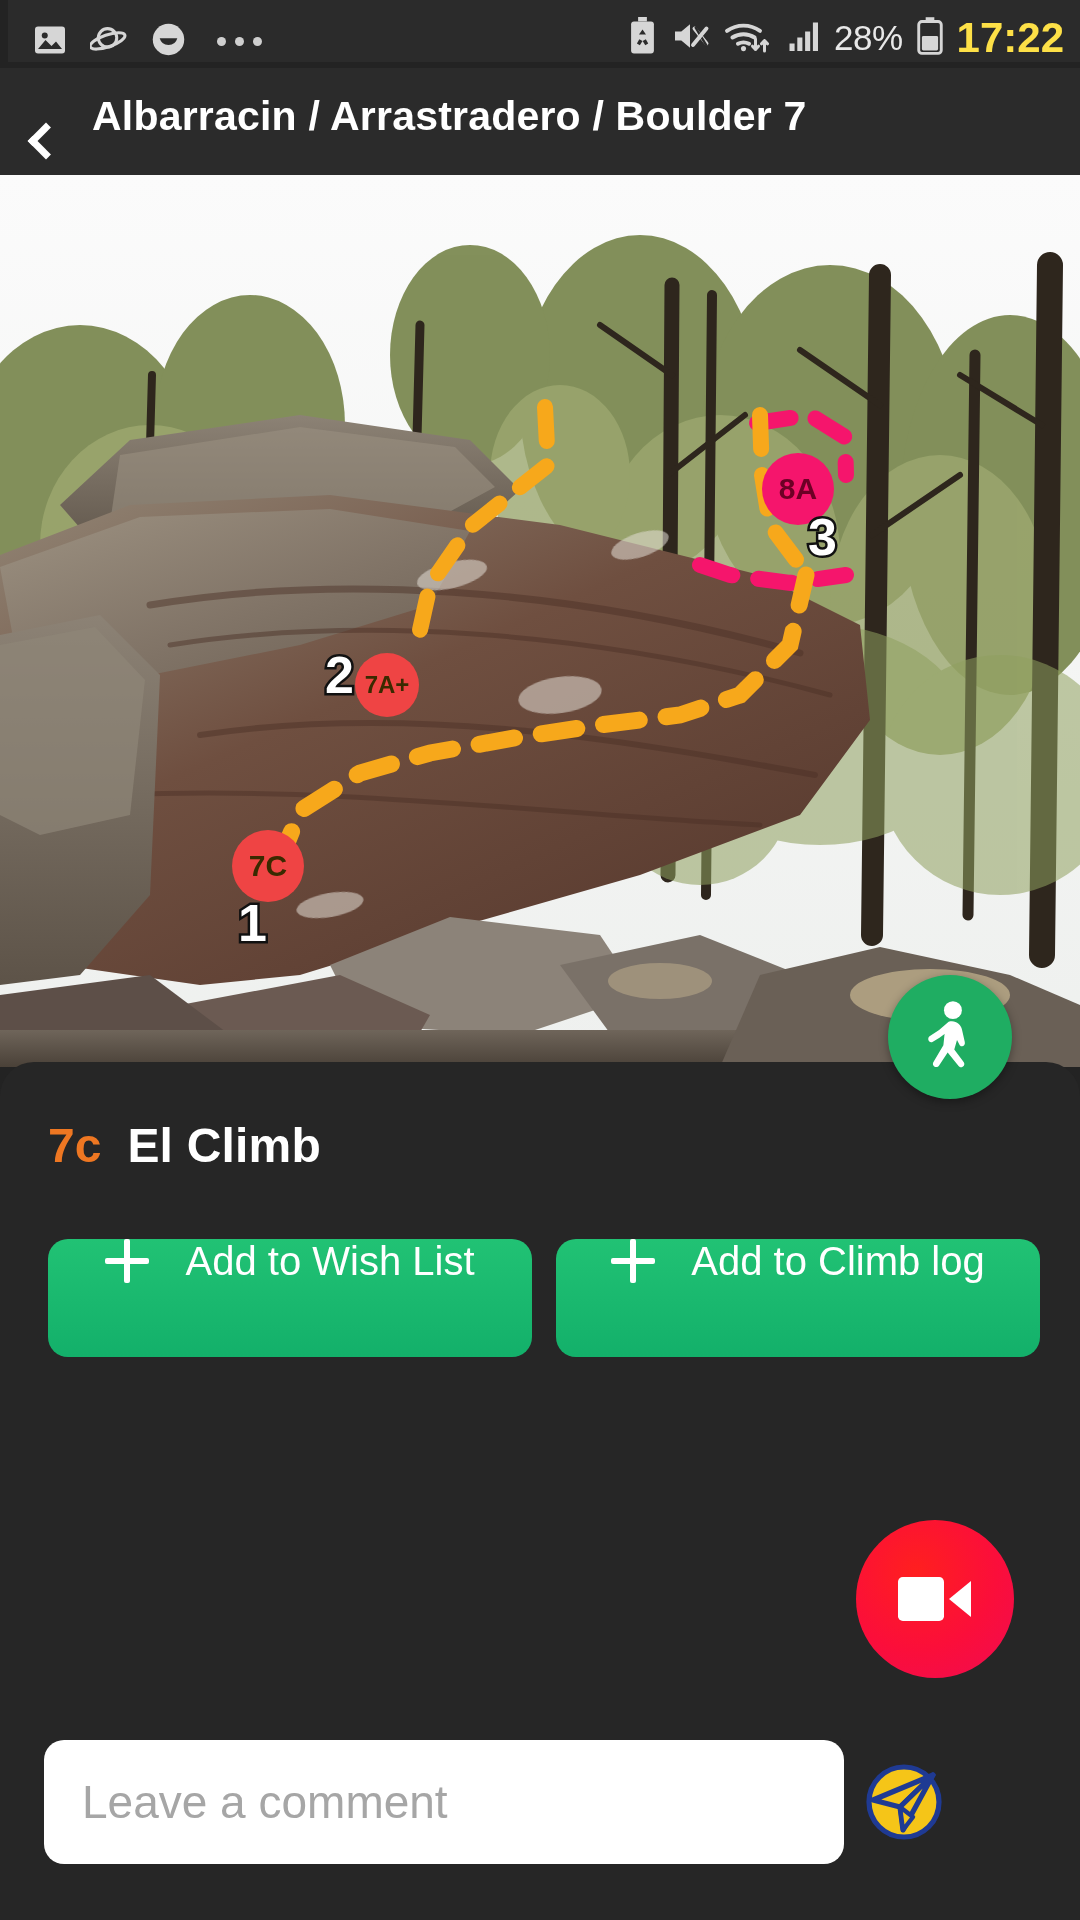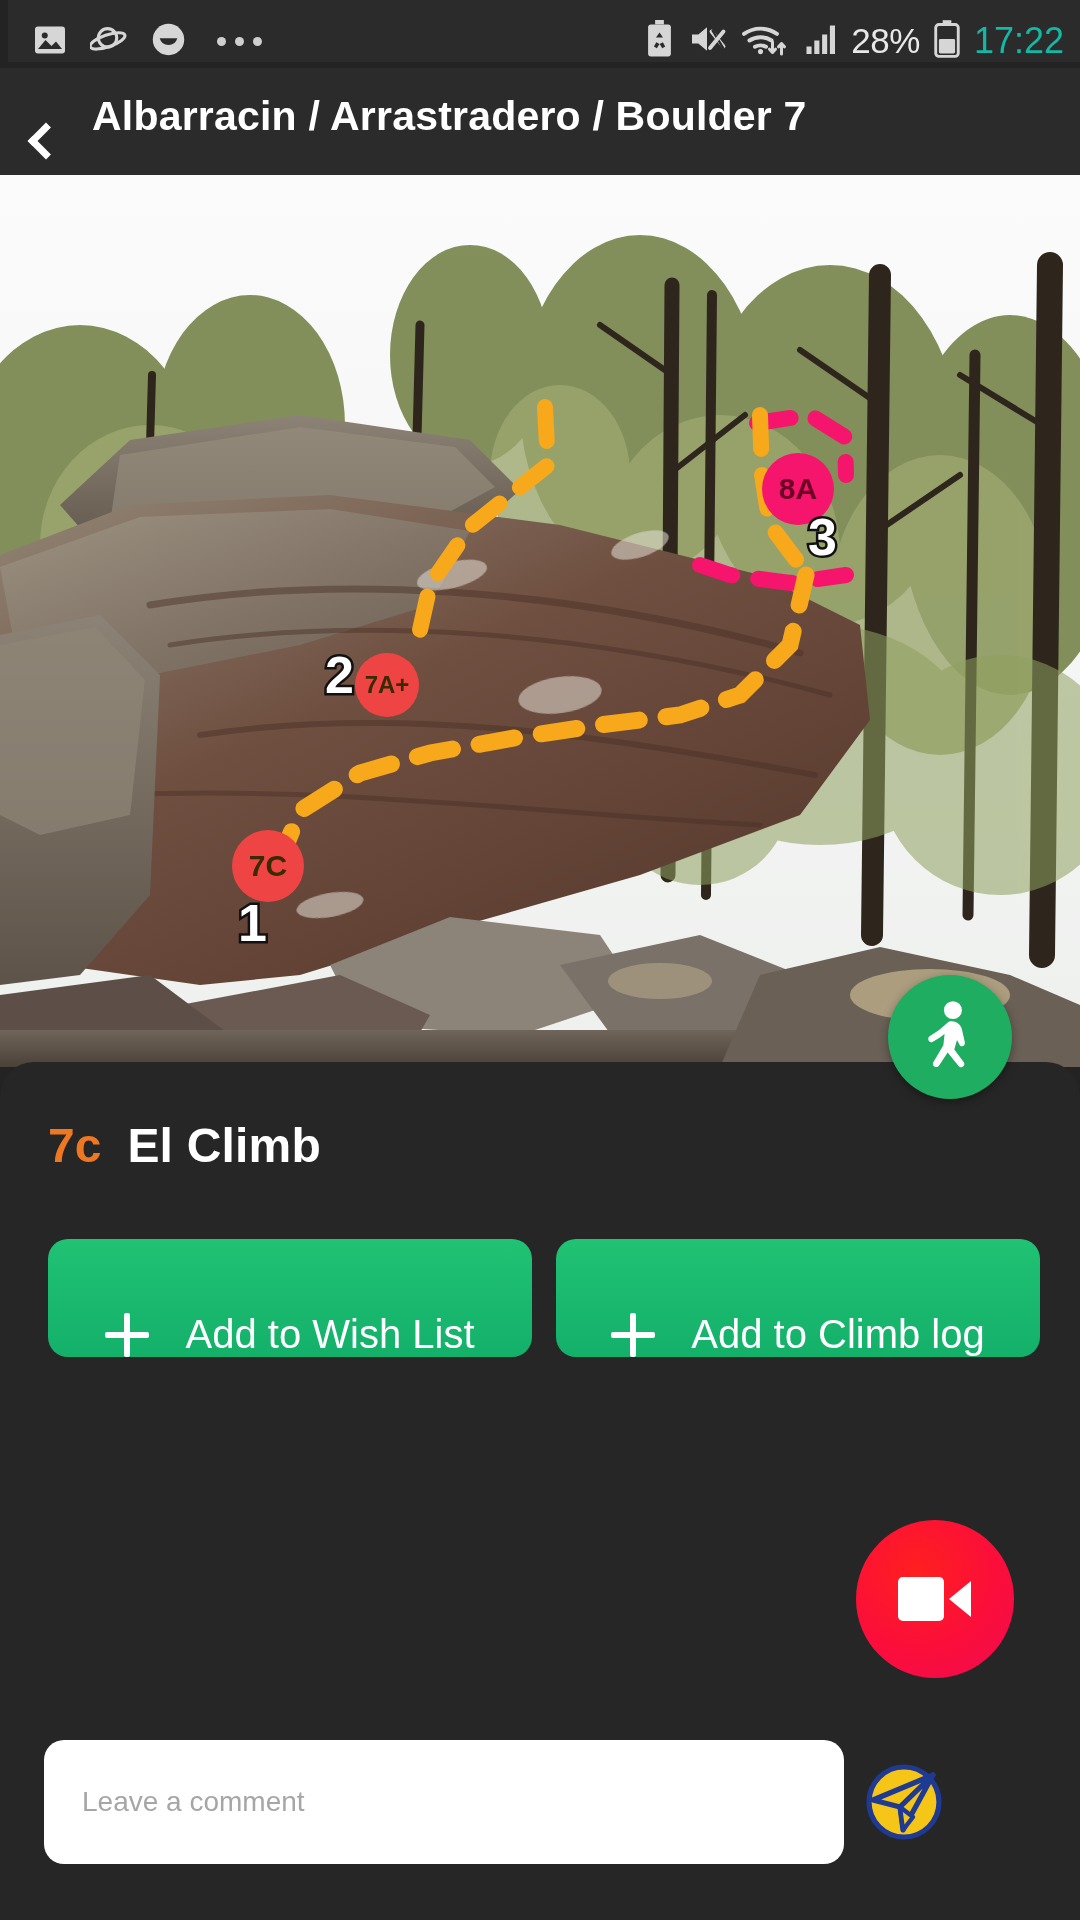--- a/index.html
+++ b/index.html
@@ -16,21 +16,21 @@
     position:absolute; top:0; left:8px; width:1080px; height:62px;
     background:#2b2b2b; display:flex; align-items:flex-end;
     padding:0 24px; color:#d6d6d6;
   }
   .sb-left{ display:flex; align-items:center; gap:22px; }
   .sb-right{ margin-left:auto; display:flex; align-items:center; gap:14px; }
   .sb-ico{ display:block; }
   .sb-dots{ display:flex; gap:9px; align-items:center; margin-left:8px;}
   .sb-dots i{ width:9px;height:9px;border-radius:50%;background:#cfcfcf;display:block;}
   .sb-batt-pct{ font-size:35px; font-weight:400; color:#e8e8e8; letter-spacing:-0.5px;}
-  .sb-clock{ font-size:36px; font-weight:400; color:#14b8a6; letter-spacing:0px;}
+  .sb-clock{ font-size:42px; font-weight:700; color:#fde047; letter-spacing:0px;}
 
   
   .appbar{
     position:absolute; top:68px; left:0; width:1080px; height:113px;
     background:#2b2b2b; display:flex; align-items:flex-start; padding-top:12px;
   }
   .back-btn{
     width:92px; height:100px; display:flex; align-items:center; justify-content:center;
     flex:0 0 92px; padding-top:22px;
   }
@@ -80,21 +80,21 @@
   .route-head{
     display:flex; align-items:baseline; gap:26px; padding:56px 0 0 48px;
   }
   .route-grade{ color:#EE7722; font-size:48px; font-weight:bold; }
   .route-name{ color:#ffffff; font-size:48px; font-weight:bold; letter-spacing:0.2px;}
 
   .actions{ display:flex; gap:24px; padding:66px 40px 0 48px; }
   .act-btn{
     flex:1; height:118px; border-radius:20px;
     background:linear-gradient(180deg,#21C274 0%,#13B06A 100%);
-    display:flex; align-items:flex-end; justify-content:center; gap:36px;
+    display:flex; align-items:flex-start; justify-content:center; gap:36px;
     color:#ffffff; font-size:40px; border:none; cursor:pointer;
   }
   .plus{
     position:relative; width:44px; height:44px; flex:0 0 44px;
   }
   .plus:before,.plus:after{
     content:""; position:absolute; background:#ffffff; border-radius:2px;
   }
   .plus:before{ left:0; top:19px; width:44px; height:6px; }
   .plus:after{ top:0; left:19px; width:6px; height:44px; }
@@ -105,21 +105,21 @@
     background:radial-gradient(circle at 38% 32%, #FF1F1F 0%, #FB0E3A 55%, #EF0B52 100%);
     display:flex; align-items:center; justify-content:center; z-index:7;
   }
 
   .comment-bar{
     position:absolute; left:44px; top:1740px; width:800px; height:124px;
     background:#ffffff; border-radius:20px; display:flex; align-items:center;
     padding:0 38px; z-index:7;
   }
   .comment-bar input{
-    border:none; outline:none; width:100%; font-size:28px; color:#3a3a3a;
+    border:none; outline:none; width:100%; font-size:46px; color:#3a3a3a;
     font-family:"Liberation Sans", sans-serif; background:transparent;
   }
   .comment-bar input::placeholder{ color:#A6A6A6; }
   .send-btn{
     position:absolute; left:856px; top:1752px; width:100px; height:100px;
     display:flex;align-items:center;justify-content:center; z-index:8; cursor:pointer;
   }
 </style>
 </head>
 <body>

